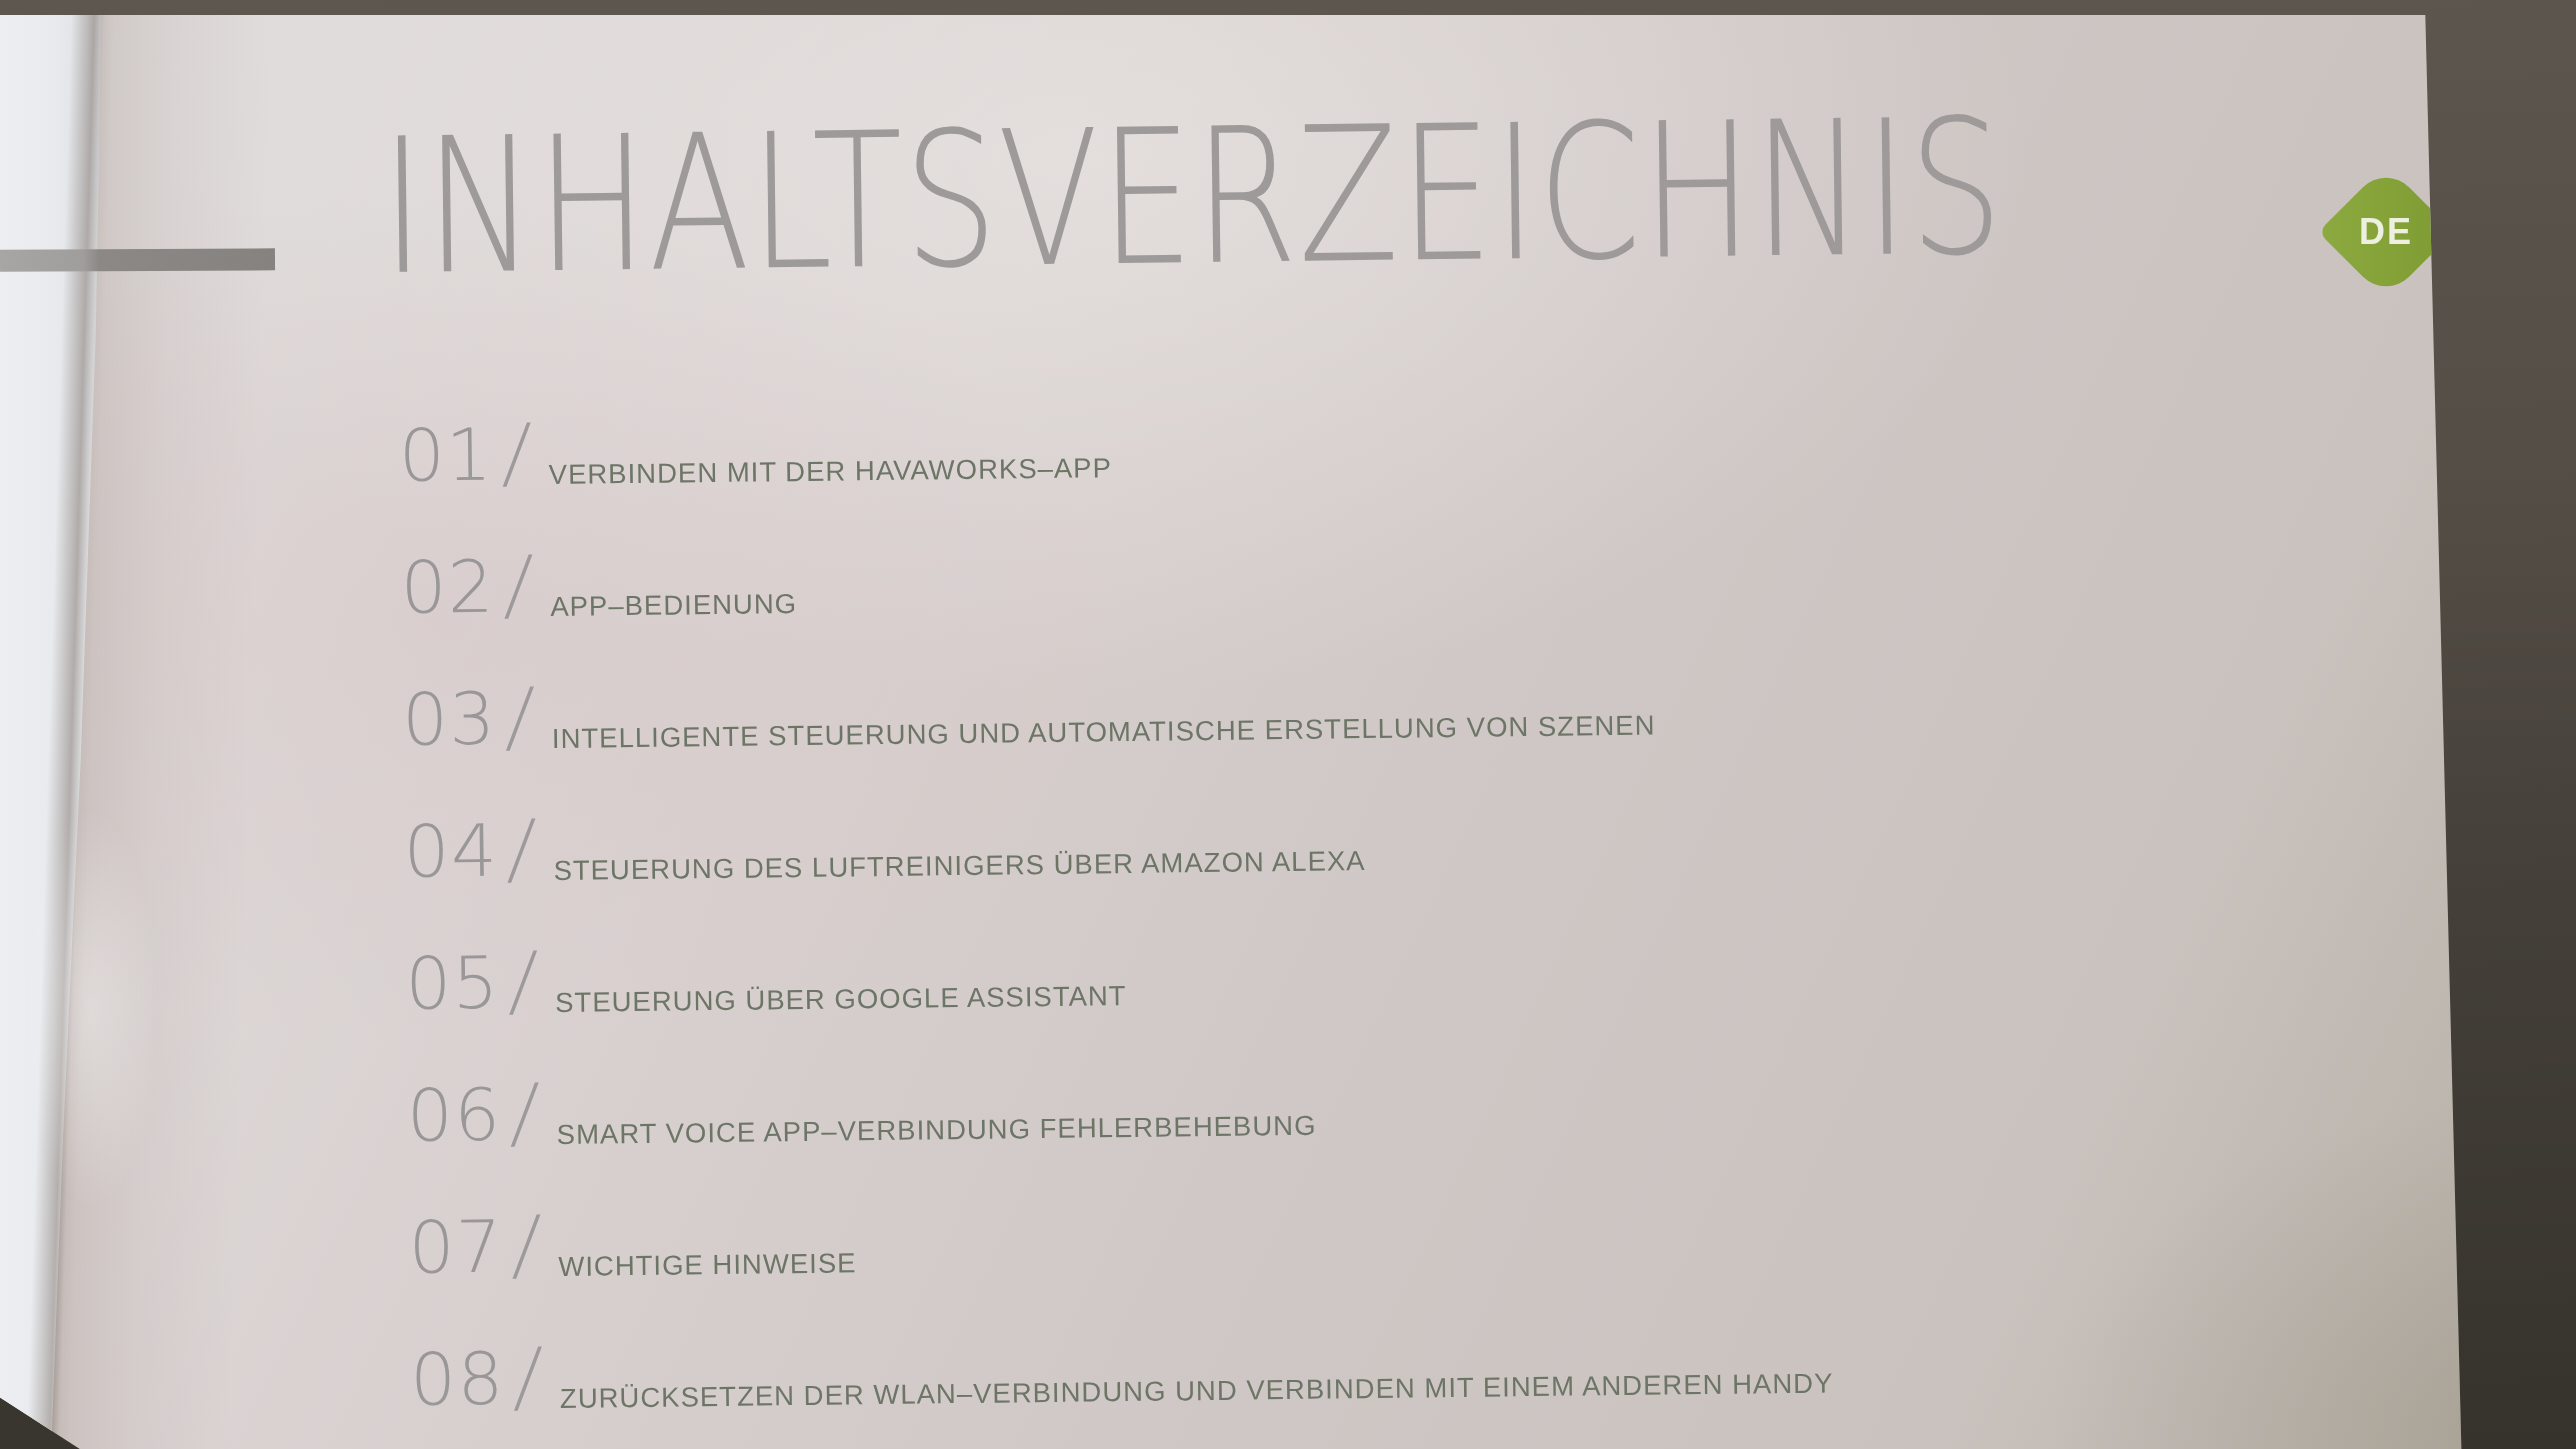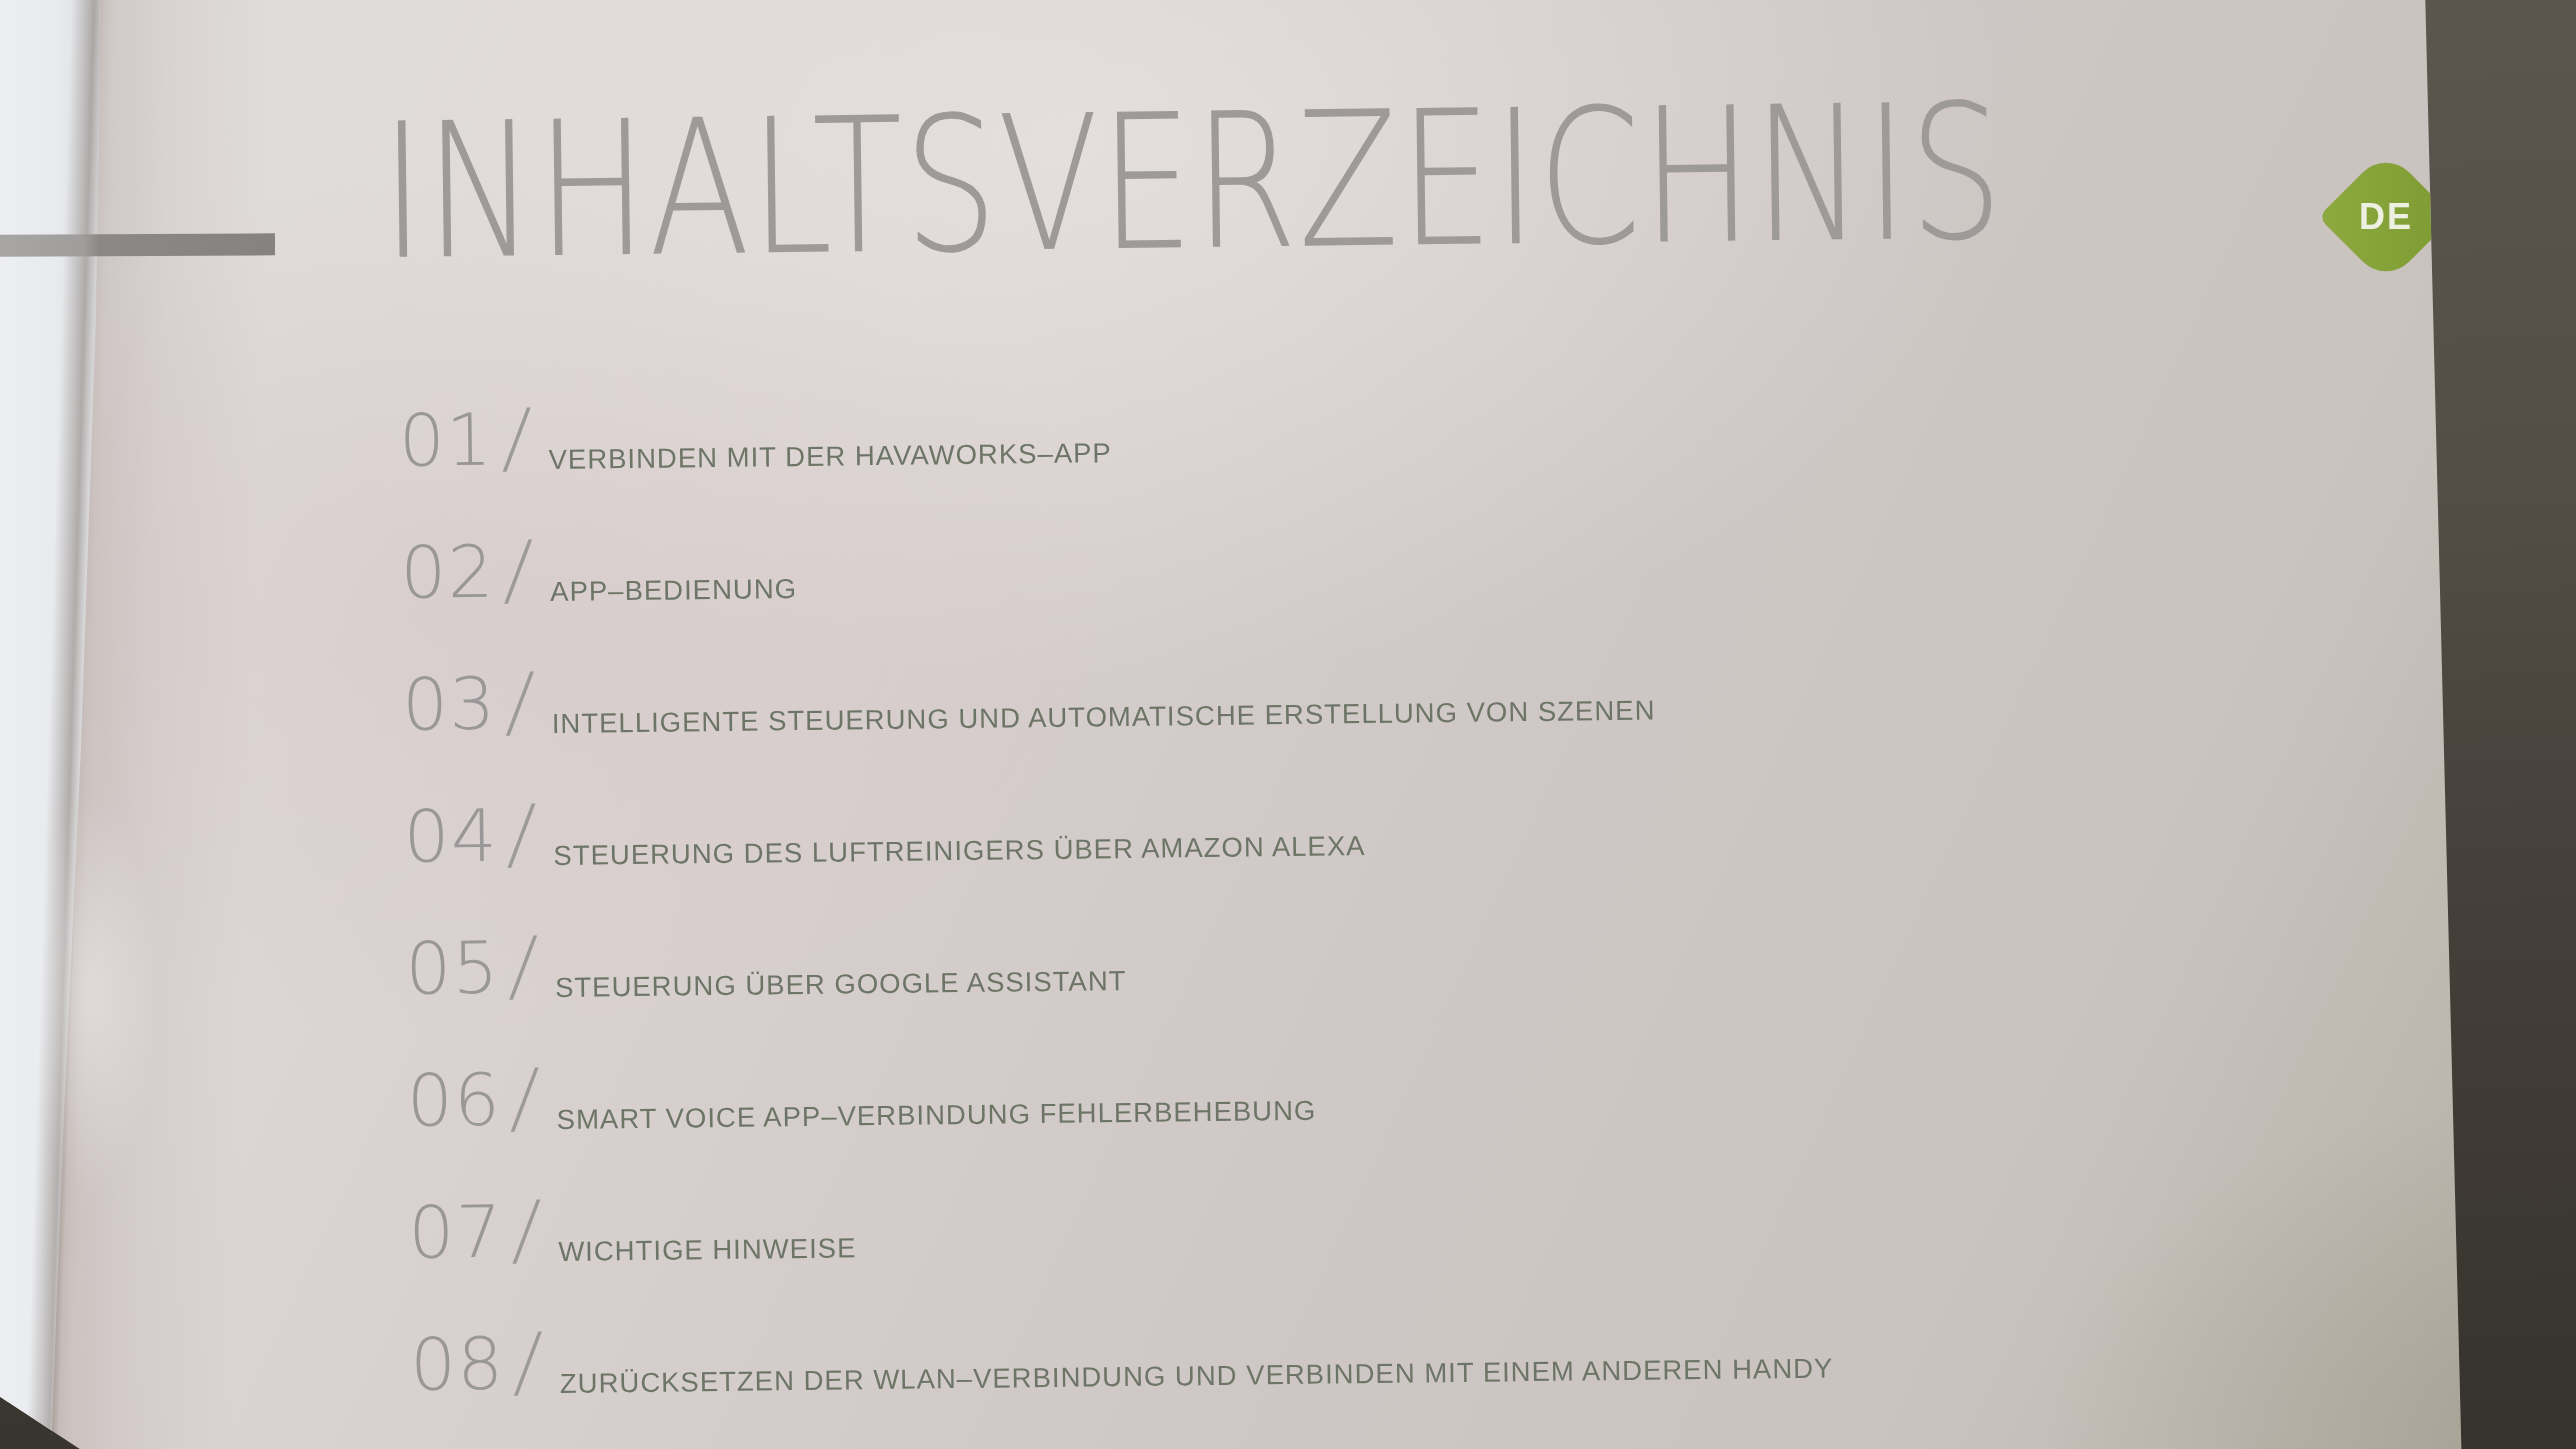--- a/index.html
+++ b/index.html
@@ -12,20 +12,21 @@
 
   
   .page{
     position:absolute;inset:0;
     clip-path:polygon(0 0, 94.15% 0, 95.55% 100%, 3.1% 100%, 0 96.4%);
     background:
       radial-gradient(ellipse 958px 607px at 17% 42%, rgba(213,193,193,.34), transparent 70%),
       radial-gradient(ellipse 1469px 831px at 42% 10%, rgba(238,235,233,.55), transparent 65%),
       radial-gradient(ellipse 639px 447px at 98% 99%, rgba(128,122,106,.28), transparent 75%),
       linear-gradient(115deg,#e2dfdf 0%,#d8d0cf 34%,#cfc7c5 58%,#c9c2be 80%,#b3ada2 100%);
+    margin-top: 15px;
   }
 
   
   .curl{
     position:absolute;left:0;top:0;bottom:0;width:109px;
     clip-path:polygon(0 0,93% 0,88% 22%,74% 52%,58% 78%,47% 100%,0 100%);
     background:linear-gradient(90deg,#eceef1 0%,#e8eaed 50%,#dfe1e4 80%,#cfcfd2 100%);
   }
   .crease{
     position:absolute;left:63px;top:0;height:100%;width:57px;

